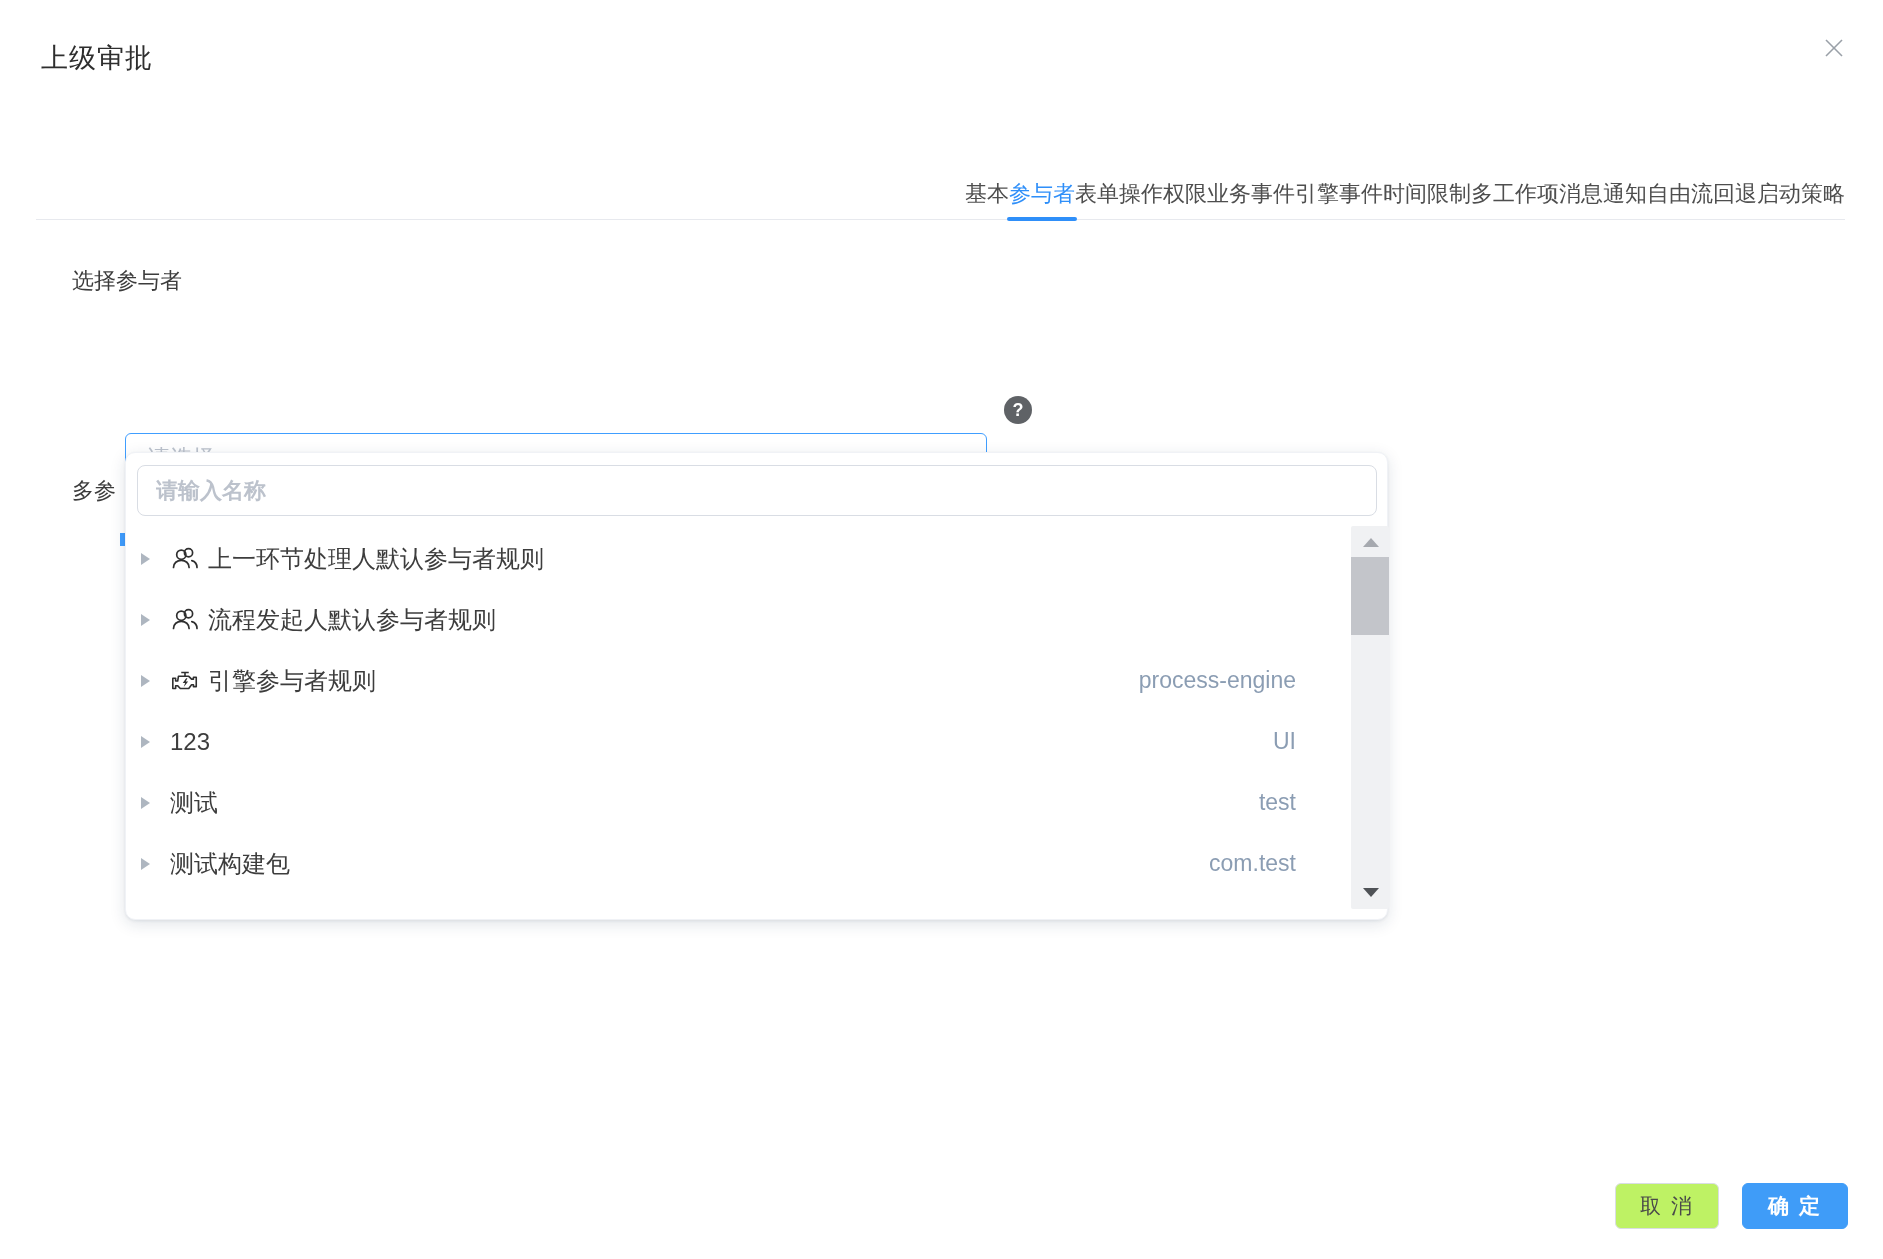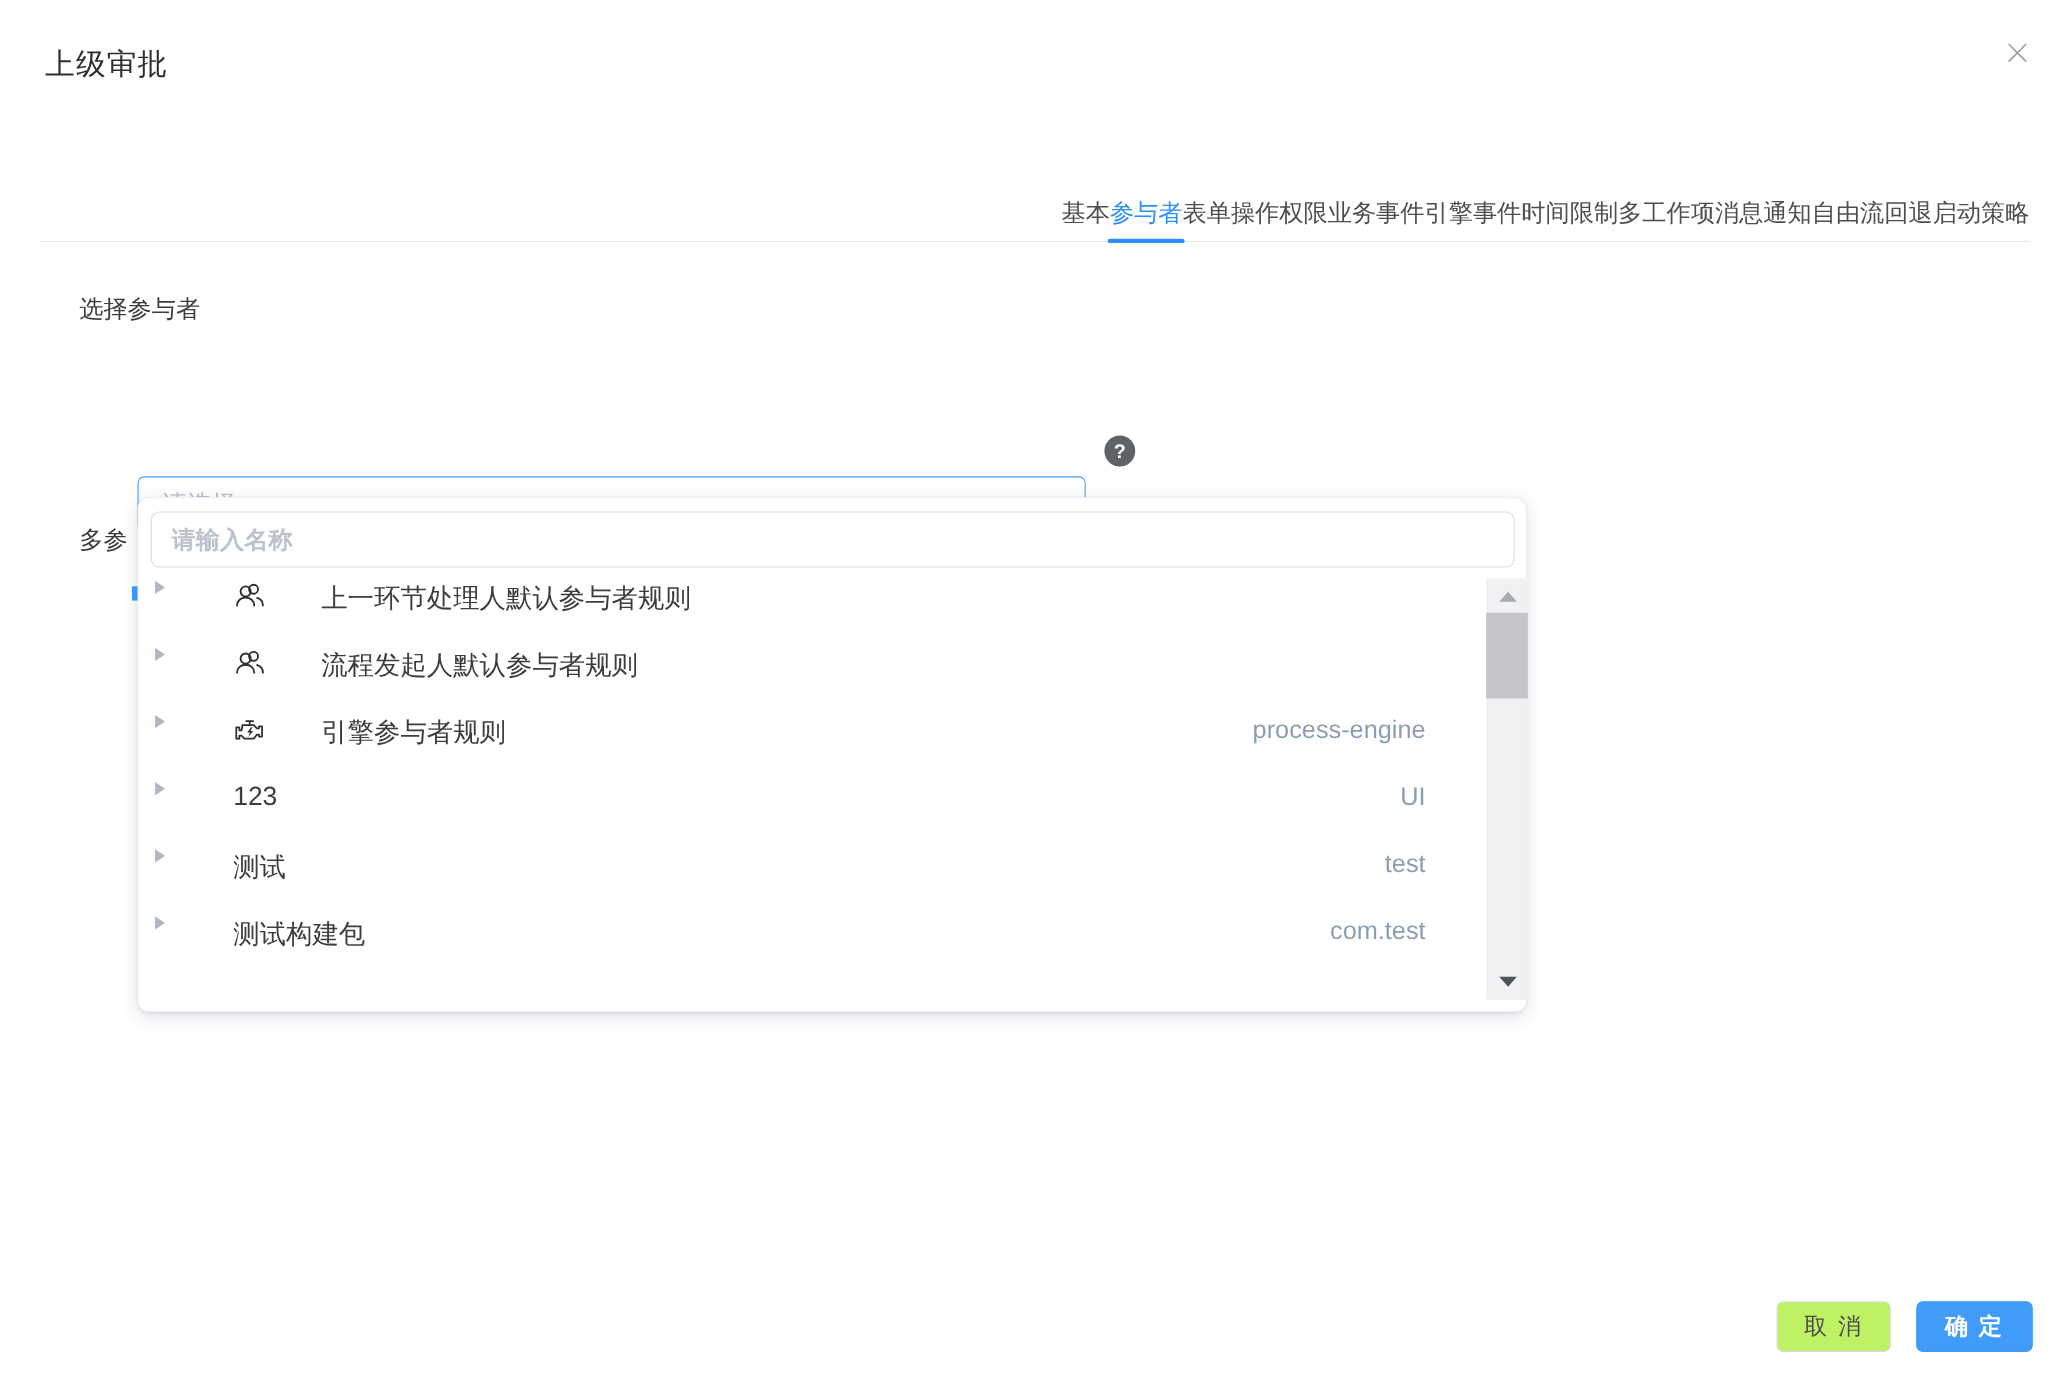--- a/index.html
+++ b/index.html
@@ -40,21 +40,21 @@
   
   .panel { position:absolute; left:125px; top:452px; width:1263px; height:468px; background:#fff;
            border:1px solid #f0f2f6; border-radius:10px; z-index:2;
            box-shadow:0 4px 16px rgba(25,45,80,0.13), 0 1px 3px rgba(25,45,80,0.08); }
   .search-input { position:absolute; left:11px; top:12px; width:1240px; height:51px;
                   border:1px solid #d9dde4; border-radius:8px; padding:0 18px;
                   font-size:22px; color:#3f3f3f; outline:none;
                   font-family:"Liberation Sans","DejaVu Sans",sans-serif;font-weight:bold; }
   .search-input::placeholder { color:#bcc2cc; }
   .tree { position:absolute; left:0; top:75px; width:100%; }
-  .row { display:flex; height:61px; padding-left:15px; padding-right:91px; cursor:pointer;gap:42px; }
+  .row { display:flex; align-items:center; height:61px; padding-left:15px; padding-right:91px; cursor:pointer; }
   .caret { width:0; height:0; border-left:9px solid #aeb6c0; border-top:6px solid transparent;
            border-bottom:6px solid transparent; margin-right:20px; flex:0 0 auto; cursor:pointer; }
   .row-icon { width:30px; height:27px; margin-right:8px; flex:0 0 auto; display:flex; align-items:center; }
   .row-label { font-size:24px; color:#3d3d3d; white-space:nowrap; }
   .row-tag { margin-left:auto; font-size:23px; color:#8b9db3; white-space:nowrap; }
 
   
   .sb-track { position:absolute; left:1225px; top:73px; width:38px; height:383px; background:#f0f1f3; border-radius:2px; }
   .sb-up { position:absolute; left:12px; top:12px; width:0; height:0;
            border-left:8px solid transparent; border-right:8px solid transparent; border-bottom:9px solid #a6a9af; cursor:pointer; }

